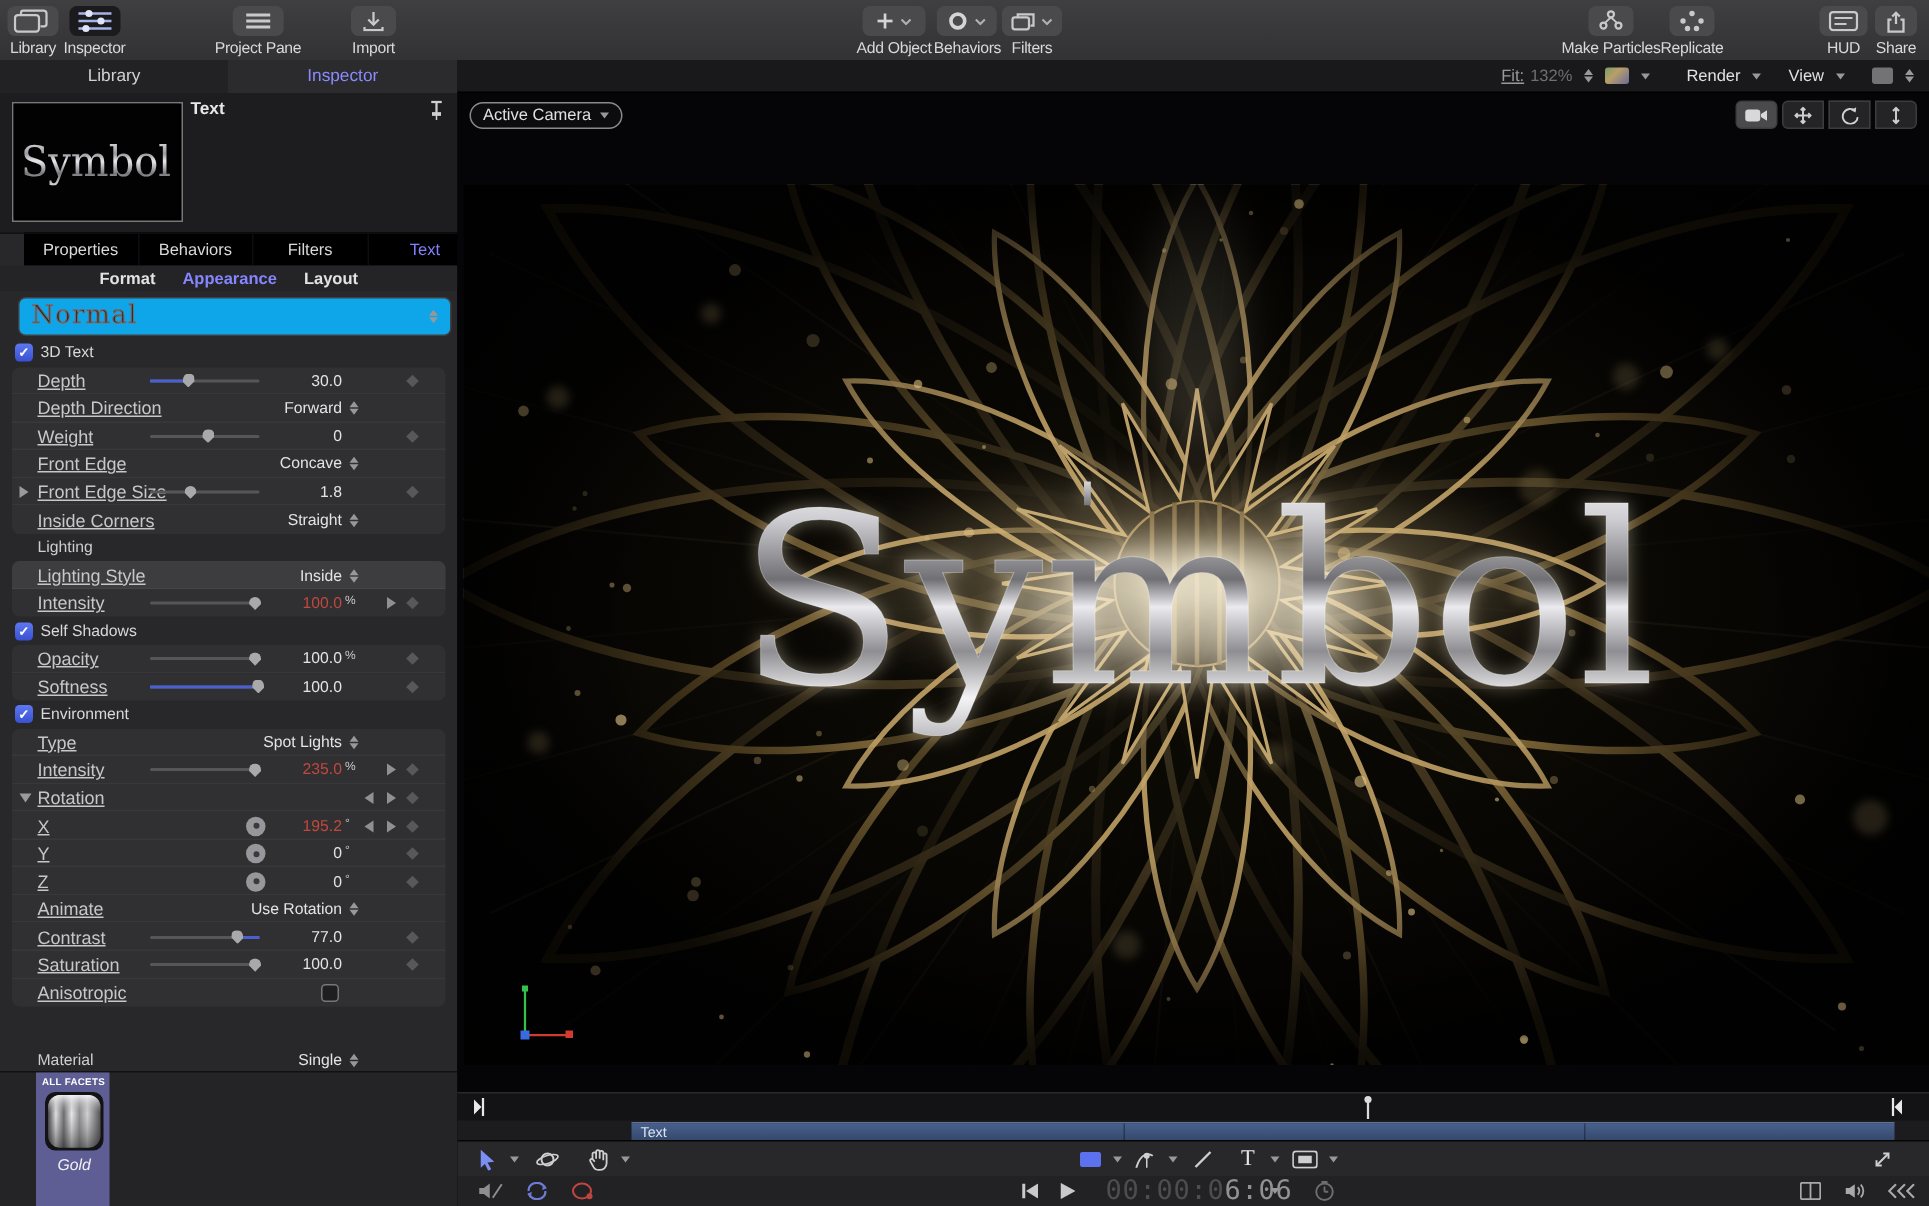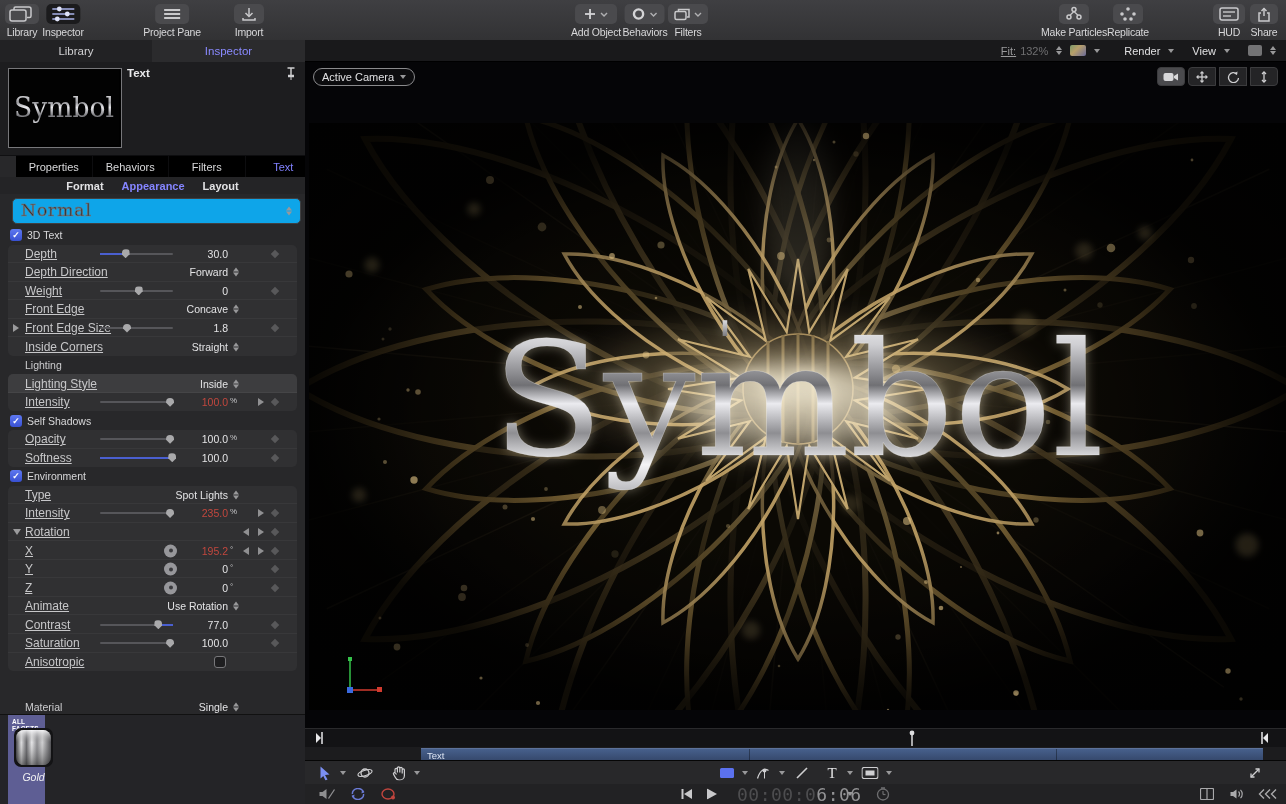--- a/index.html
+++ b/index.html
@@ -52,21 +52,21 @@
   .stepper i{width:0;height:0;border-left:3.5px solid transparent;border-right:3.5px solid transparent;}
   .stepper .up{border-bottom:4px solid #98989a;}
   .stepper .dn{border-top:4px solid #98989a;}
   .disc{position:absolute;left:13px;top:50%;transform:translateY(-50%);width:0;height:0;}
   .disc.r{border-top:4px solid transparent;border-bottom:4px solid transparent;border-left:6px solid #9a9a9c;}
   .disc.d{border-left:4px solid transparent;border-right:4px solid transparent;border-top:6px solid #9a9a9c;}
   .dial{position:absolute;left:164px;top:50%;transform:translateY(-50%);width:13px;height:13px;border-radius:50%;background:#97979b;}
   .dial i{position:absolute;left:4.5px;top:4.5px;width:4px;height:4px;border-radius:50%;background:#3a3a3e;}
   #matrow{position:absolute;left:0;top:638px;width:305px;height:14px;}
   #matarea{position:absolute;left:0;top:652px;width:305px;height:90px;background:#242427;border-top:1px solid #111;}
-  #swatchcol{position:absolute;left:8px;top:0;width:37px;height:90px;background:#5e5e94;}
+  #swatchcol{position:absolute;left:24px;top:0;width:49px;height:90px;background:#5e5e94;}
   #facets{position:absolute;left:4px;top:3px;font-size:6.5px;font-weight:bold;color:#fff;letter-spacing:0.2px;}
   #cubewrap{position:absolute;left:6px;top:13px;width:39px;height:39px;border-radius:7px;background:#131315;overflow:hidden;}
   #matname{position:absolute;left:0;top:56px;width:51px;text-align:center;font-style:italic;font-size:10.5px;color:#f0f0f2;}
   #cregion{position:absolute;left:305px;top:62px;width:981px;height:742px;background:#060608;}
   #fitbar{position:absolute;left:305px;top:40px;width:981px;height:22px;background:#19191b;border-bottom:1px solid #000;
           display:flex;align-items:center;justify-content:flex-end;gap:8px;padding-right:10px;box-sizing:border-box;}
   #viewport{position:absolute;left:0;top:0;width:981px;height:666px;background:#050507;overflow:hidden;}
   #campill{position:absolute;left:8px;top:6px;height:16px;border:1px solid #8a8a8c;border-radius:9px;display:flex;align-items:center;
            padding:0 8px;gap:6px;color:#e0e0e2;font-size:11px;background:rgba(20,20,22,0.5);}
   #camgroup{position:absolute;right:8px;top:5px;display:flex;gap:3px;}

